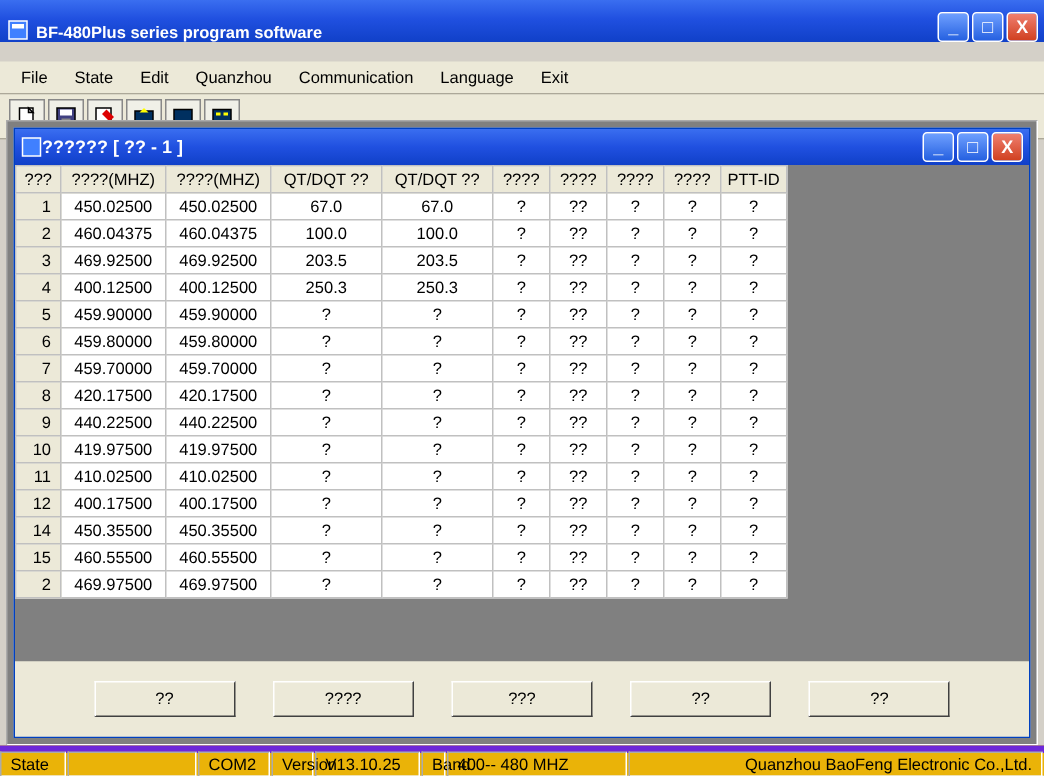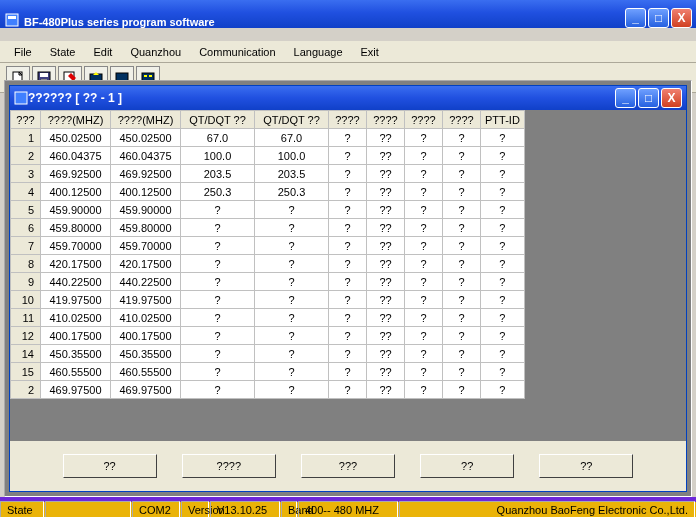--- a/index.html
+++ b/index.html
@@ -351,15 +351,15 @@
   </div>
 </div>
 
 <div class="statusbar">
   <div class="status-cell" style="width:44px">State</div>
   <div class="status-cell" style="width:86px"></div>
   <div class="status-cell" style="width:48px">COM2</div>
   <div class="status-cell" style="width:28px">Version</div>
   <div class="status-cell" style="width:70px">V13.10.25</div>
   <div class="status-cell" style="width:16px">Band</div>
-  <div class="status-cell" style="width:100px">400-- 480 MHZ</div>
+  <div class="status-cell" style="width:120px">400-- 480 MHZ</div>
   <div class="status-cell flex" style="text-align:center;justify-content:flex-end">Quanzhou BaoFeng Electronic Co.,Ltd.</div>
 </div>
 
 </body></html>

